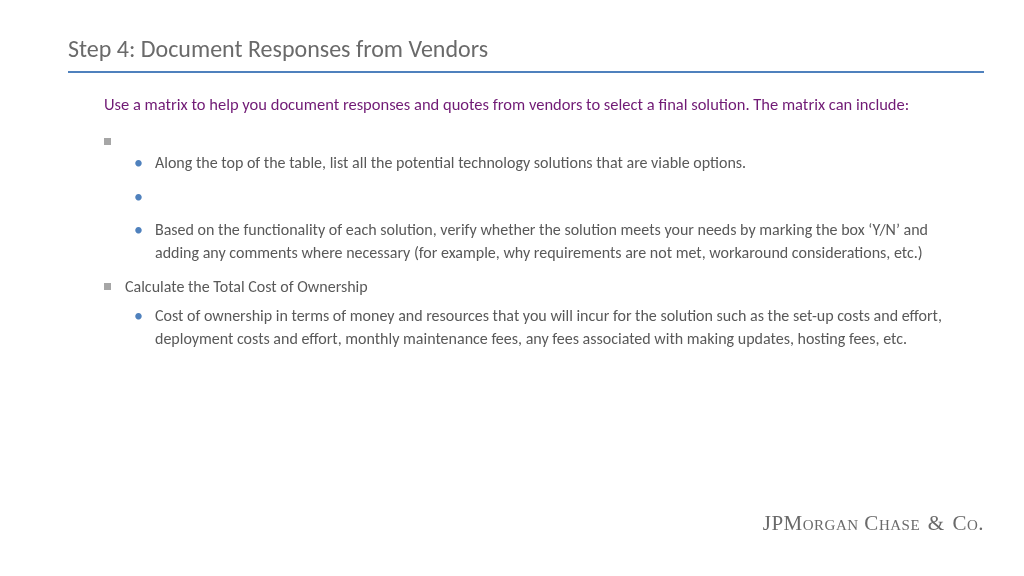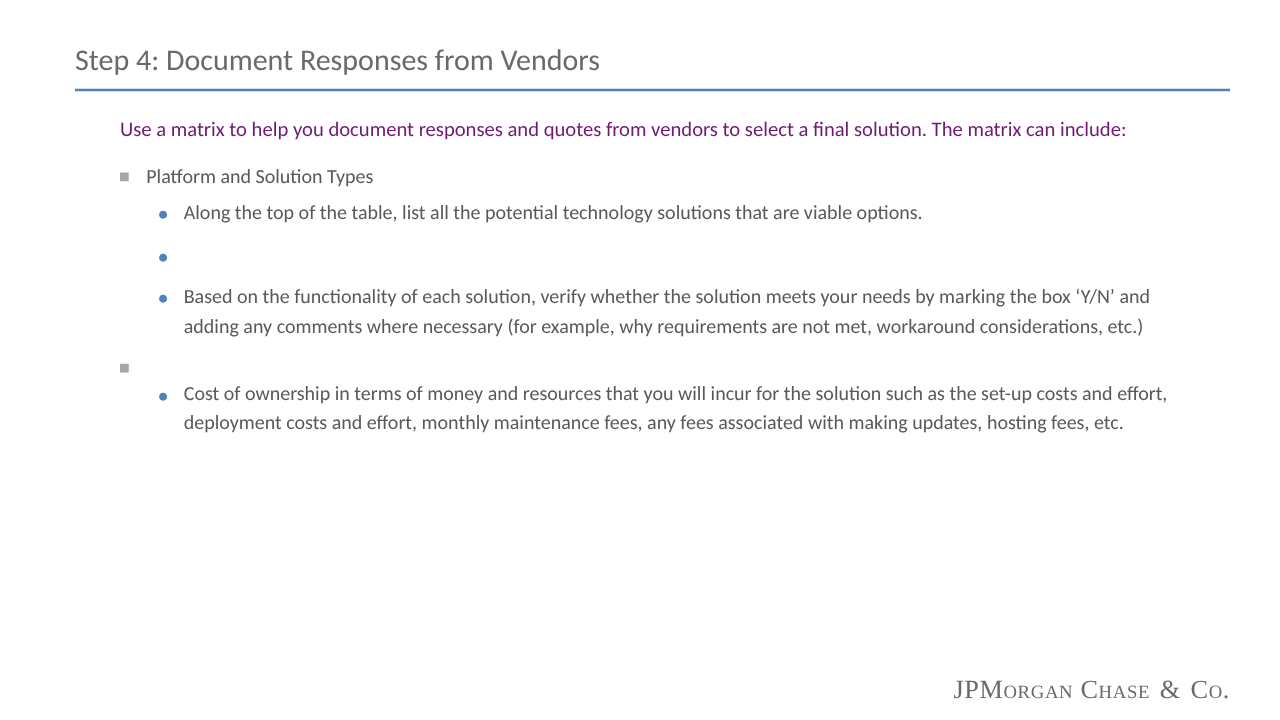--- a/index.html
+++ b/index.html
@@ -5,21 +5,22 @@
   * { margin: 0; padding: 0; box-sizing: border-box; }
   body {
     width: 1024px;
     height: 576px;
     background: #ffffff;
     font-family: "Segoe UI", Calibri, Arial, sans-serif;
     position: relative;
     overflow: hidden;
   }
   .slide {
-    padding: 34px 40px 0 60px;
+    padding: 34px 40px 0 28px;
+    margin-left: 40px;
   }
   .title {
     font-size: 24px;
     font-weight: 400;
     color: #6a6a6a;
     margin-bottom: 8px;
   }
   .rule {
     height: 2px;
     background: #4f81bd;
@@ -73,21 +74,21 @@
   .dot {
     flex: 0 0 auto;
     color: #4f81bd;
     font-size: 18px;
     line-height: 1.2;
     margin-top: 2px;
   }
   .logo {
     position: absolute;
     right: 40px;
-    bottom: 12px;
+    bottom: 40px;
     font-family: "Times New Roman", Georgia, serif;
     color: #6a6a6a;
     font-size: 21px;
     letter-spacing: 0.5px;
   }
   .logo .sc { font-variant: small-caps; }
   .logo .amp { font-size: 21px; margin: 0 2px; }
 </style>
 </head>
 <body>
@@ -95,21 +96,20 @@
 <div class="slide">
   <h1 class="title">Step 4: Document Responses from Vendors</h1>
   <div class="rule"></div>
 
   <p class="intro">Use a matrix to help you document responses and quotes from vendors to select a final solution. The matrix can include:</p>
 
   <ul class="outer">
     <li>
       <div class="outer-item">
         <span class="sq"></span>
-        <span>Platform and Solution Types</span>
       </div>
       <ul class="inner">
         <li class="inner-item">
           <span class="dot">•</span>
           <span>Along the top of the table, list all the potential technology solutions that are viable options.</span>
         </li>
       </ul>
     </li>
     <li>
       <ul class="inner">
@@ -122,20 +122,21 @@
       <ul class="inner">
         <li class="inner-item">
           <span class="dot">•</span>
           <span>Based on the functionality of each solution, verify whether the solution meets your needs by marking the box ‘Y/N’ and adding any comments where necessary (for example, why requirements are not met, workaround considerations, etc.)</span>
         </li>
       </ul>
     </li>
     <li>
       <div class="outer-item">
         <span class="sq"></span>
+        <span>Calculate the Total Cost of Ownership</span>
       </div>
       <ul class="inner">
         <li class="inner-item">
           <span class="dot">•</span>
           <span>Cost of ownership in terms of money and resources that you will incur for the solution such as the set-up costs and effort, deployment costs and effort, monthly maintenance fees,  any fees associated with making updates, hosting fees, etc.</span>
         </li>
       </ul>
     </li>
   </ul>
 </div>

